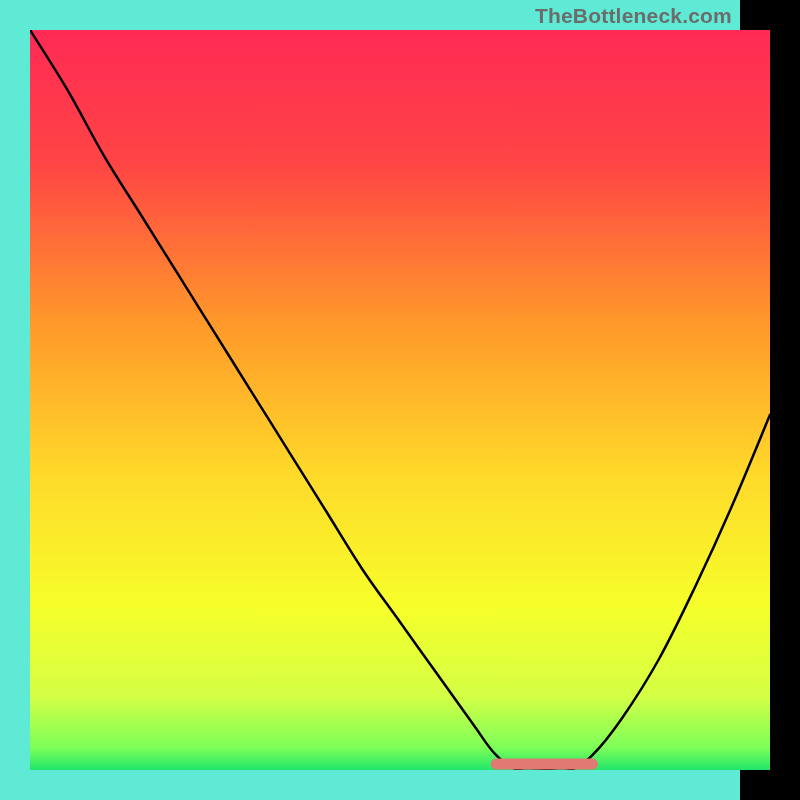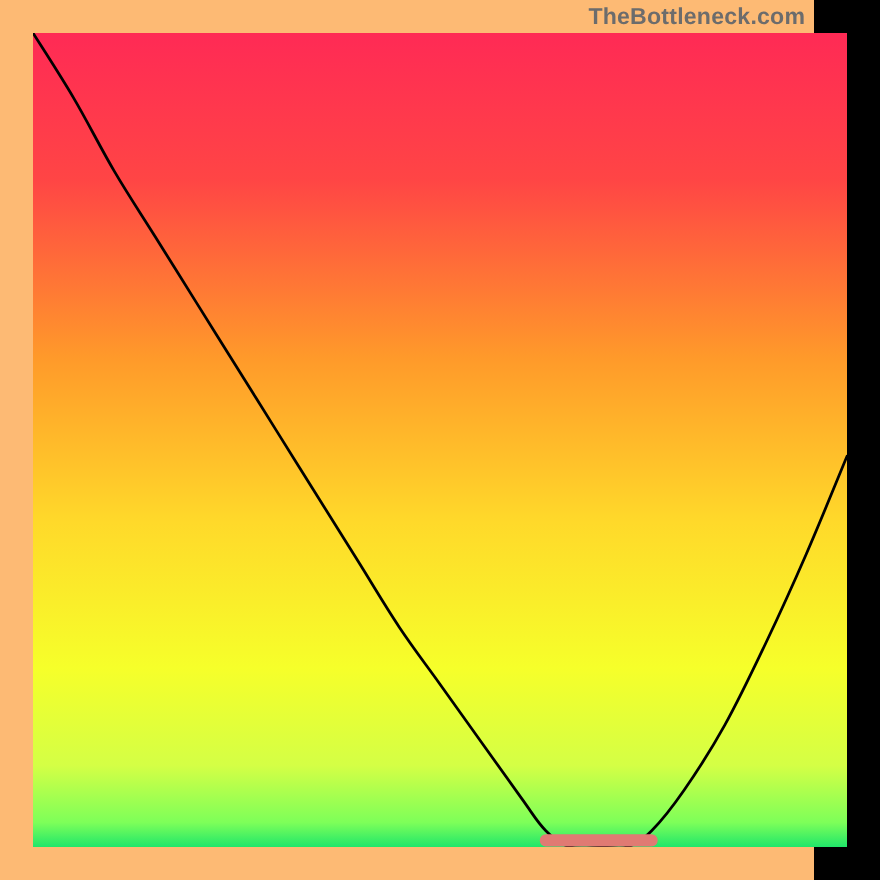--- a/index.html
+++ b/index.html
@@ -9,21 +9,21 @@
     height: 800px;
     background: #000;
     overflow: hidden;
   }
   .frame {
     position: absolute;
     left: 0;
     top: 0;
     width: 740px;
     height: 800px;
-    background: #fdba74;
+    background: #5eead4;
   }
   .plot {
     position: absolute;
     left: 30px;
     top: 30px;
     width: 740px;
     height: 740px;
     overflow: hidden;
   }
   .attribution {

